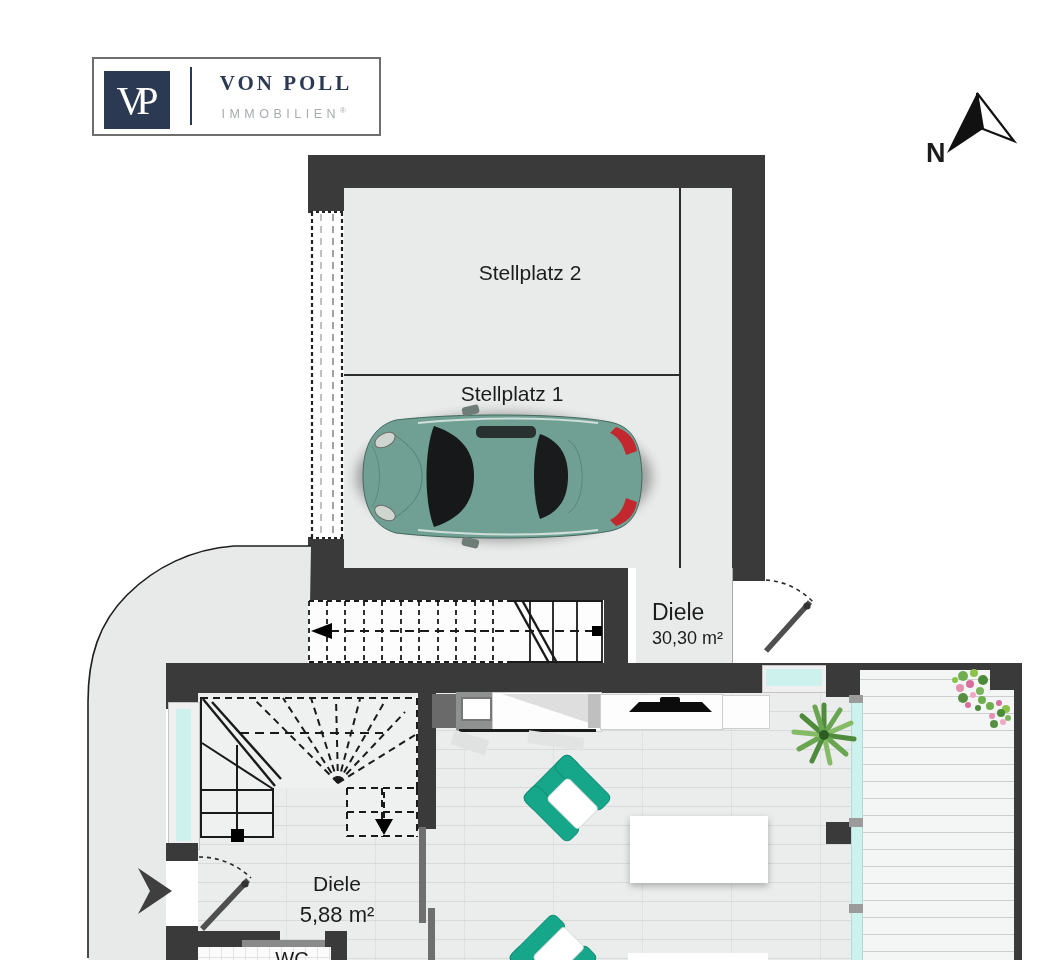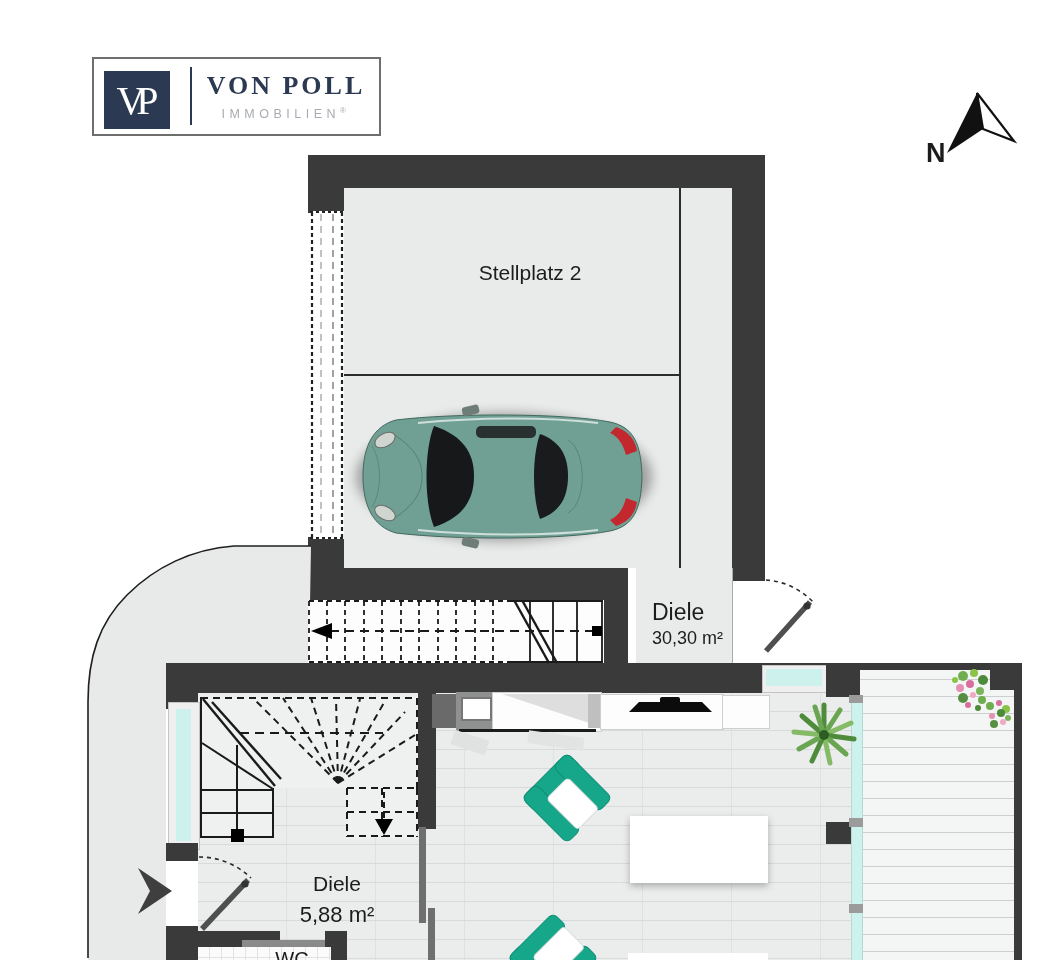--- a/index.html
+++ b/index.html
@@ -24,21 +24,21 @@
   #overlay{position:absolute;left:0;top:0;z-index:5;pointer-events:none;}
   .toplabel{z-index:10;}
   
   #logo-box{position:absolute;left:92px;top:57px;width:285px;height:75px;background:#fff;
             border:2px solid #6e6e6e;z-index:12;}
   #logo-square{position:absolute;left:10px;top:12px;width:66px;height:58px;background:var(--logo_navy,#2b3a52);
                color:#fff;font-family:"Liberation Serif",serif;font-size:40px;
                display:flex;align-items:center;justify-content:center;letter-spacing:-9px;padding-right:8px;box-sizing:border-box;}
   #logo-divider{position:absolute;left:96px;top:8px;width:2px;height:58px;background:var(--logo_navy,#2b3a52);}
   #logo-name{position:absolute;left:104px;top:12px;width:176px;text-align:center;
-             font-family:"Liberation Serif",serif;font-size:26px;font-weight:bold;
+             font-family:"Liberation Serif",serif;font-size:21px;font-weight:bold;
              letter-spacing:3px;color:var(--logo_navy,#2b3a52);}
   #logo-sub{position:absolute;left:104px;top:47px;width:176px;text-align:center;
             font-size:12.5px;letter-spacing:4.5px;color:var(--logo_gray,#a8acb2);}
   sup{font-size:8px;}
 </style>
 </head>
 <body>
 
 <div id="canvas">
 
@@ -283,20 +283,21 @@
         <circle cx="1003" cy="722" r="3" fill="#f0a8c4"></circle>
     </g>
 
     <g>
       <polygon points="977,93 947,153 983,129" fill="#111"></polygon>
       <polygon points="977,93 1014,141 983,129" fill="#fff" stroke="#111" stroke-width="2.2"></polygon>
     </g>
   </svg>
 
   <div class="label center toplabel" style="left:380px;top:261px;width:300px;font-size:21px;">Stellplatz 2</div>
+  <div class="label center toplabel" style="left:362px;top:382px;width:300px;font-size:21px;">Stellplatz 1</div>
   <div class="label toplabel" style="left:652px;top:599px;font-size:23px;">Diele</div>
   <div class="label toplabel" style="left:652px;top:628px;font-size:18px;">30,30 m²</div>
   <div class="label center toplabel" style="left:272px;top:872px;width:130px;font-size:21px;">Diele</div>
   <div class="label center toplabel" style="left:272px;top:902px;width:130px;font-size:22px;">5,88 m²</div>
   <div class="label center toplabel" style="left:262px;top:948px;width:60px;font-size:20px;">WC</div>
   <div class="label toplabel" style="left:926px;top:138px;font-size:27px;font-weight:bold;">N</div>
 
   <div id="logo-box">
     <div id="logo-square">VP</div>
     <div id="logo-divider"></div>

